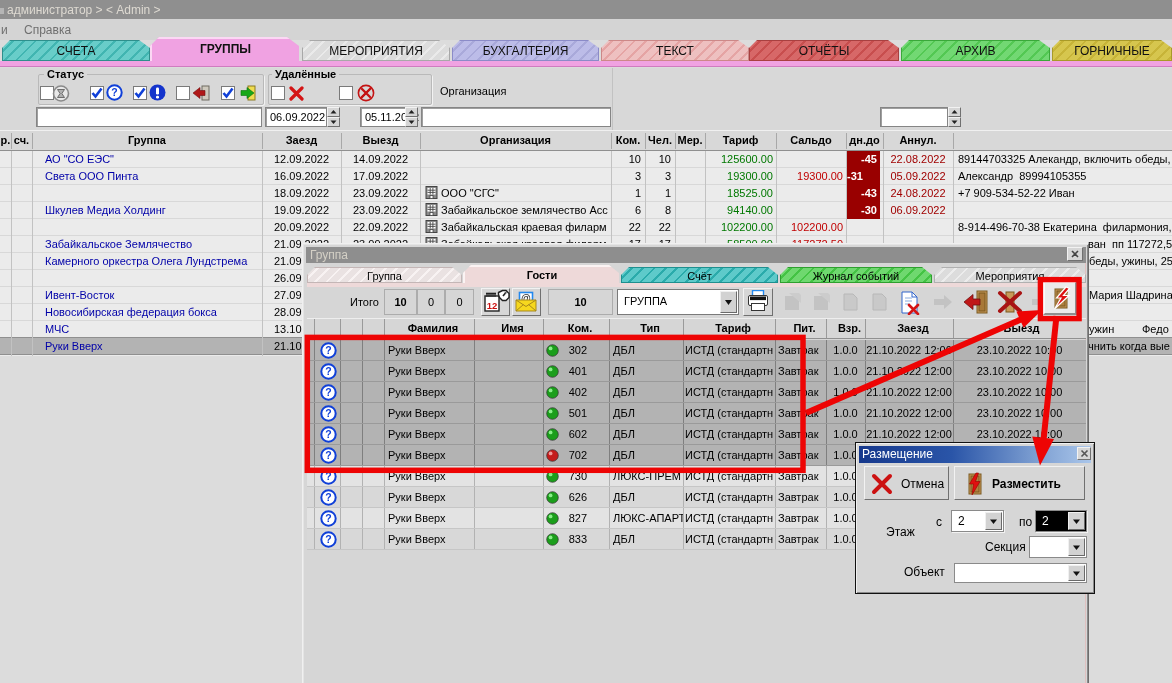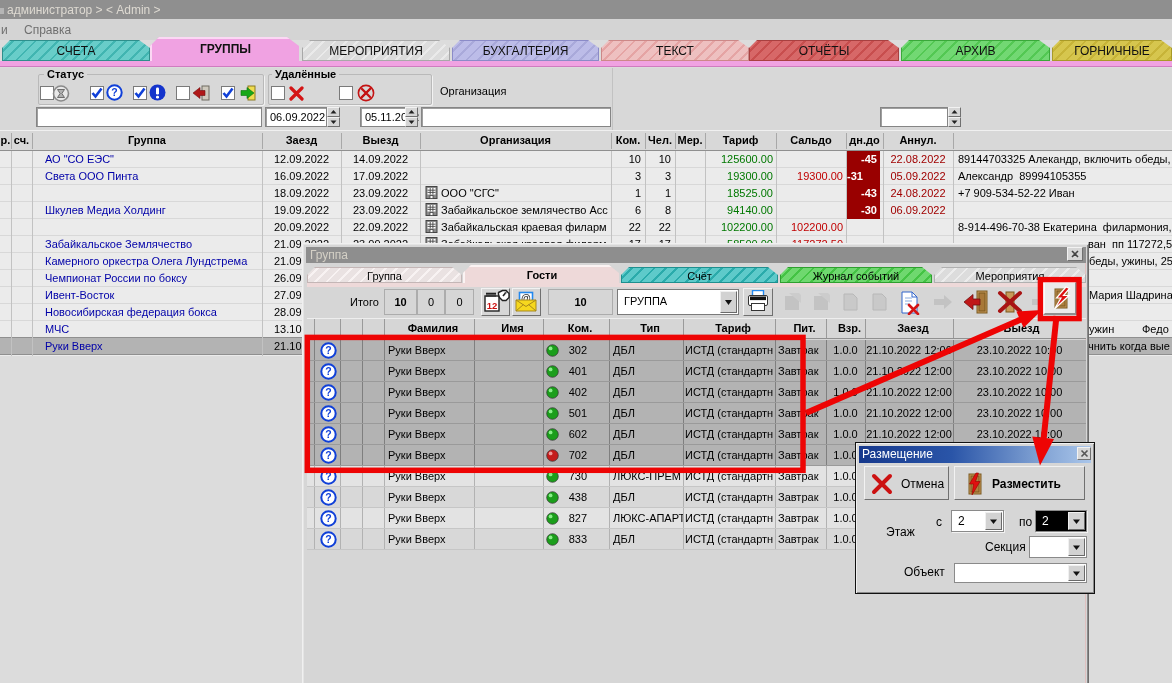--- a/index.html
+++ b/index.html
@@ -248,21 +248,20 @@
 <div class="row" style="top:102px;border-bottom:1px solid #d8d8d8">
 <span class="cell blue" style="left:45px;width:215px">Камерного оркестра Олега Лундстрема</span>
 <span class="cell" style="left:262px;width:79px;text-align:center">21.09.2022</span>
 <span class="cell" style="left:341px;width:79px;text-align:center">24.09.2022</span>
 <span class="cell" style="left:611px;width:30px;text-align:right">8</span>
 <span class="cell" style="left:645px;width:26px;text-align:right">8</span>
 <span class="cell grn" style="left:705px;width:68px;text-align:right">46000.00</span>
 <span class="cell" style="left:1089px;width:83px">беды, ужины, 25</span>
 </div>
 <div class="row" style="top:119px;border-bottom:1px solid #d8d8d8">
-<span class="cell blue" style="left:45px;width:215px">Чемпионат России по боксу</span>
 <span class="cell" style="left:262px;width:79px;text-align:center">26.09.2022</span>
 <span class="cell" style="left:341px;width:79px;text-align:center">30.09.2022</span>
 <span class="cell" style="left:611px;width:30px;text-align:right">12</span>
 <span class="cell" style="left:645px;width:26px;text-align:right">12</span>
 <span class="cell grn" style="left:705px;width:68px;text-align:right">88000.00</span>
 </div>
 <div class="row" style="top:136px;border-bottom:1px solid #d8d8d8">
 <span class="cell blue" style="left:45px;width:215px">Ивент-Восток</span>
 <span class="cell" style="left:262px;width:79px;text-align:center">27.09.2022</span>
 <span class="cell" style="left:341px;width:79px;text-align:center">29.09.2022</span>
@@ -677,21 +676,21 @@
 <span class="gv" style="left:646px;background:#b2b2b2"></span>
 <svg class="a" style="left:13px;top:2px" width="17" height="17" viewBox="0 0 17 17">
           <circle cx="8.5" cy="8.5" r="7.2" fill="#fff" stroke="#1040d8" stroke-width="2"></circle>
           <text x="8.5" y="12.4" font-family="Liberation Sans" font-size="10.5" font-weight="bold" fill="#1040d8" text-anchor="middle">?</text>
         </svg>
 <span class="gc" style="left:81px;width:85px">Руки Вверх</span>
 <svg class="a" style="left:239px;top:4px" width="13" height="13">
           <circle cx="6.5" cy="6.5" r="5.8" fill="#1b9e1b" stroke="#333" stroke-width="0.7"></circle>
           <circle cx="4.6" cy="4.4" r="1.9" fill="#88ee88"></circle>
         </svg>
-<span class="gc" style="left:250px;width:30px;text-align:right">438</span>
+<span class="gc" style="left:250px;width:30px;text-align:right">626</span>
 <span class="gc" style="left:306px;width:70px">ДБЛ</span>
 <span class="gc" style="left:378px;width:90px">ИСТД (стандартн</span>
 <span class="gc" style="left:471px;width:48px">Завтрак</span>
 <span class="gc" style="left:519px;width:39px;text-align:center">1.0.0</span>
 <span class="gc" style="left:558px;width:88px;text-align:center">21.10.2022 12:00</span>
 <span class="gc" style="left:646px;width:133px;text-align:center">23.10.2022 10:00</span>
 </div>
 <div class="grow" style="left:4px;top:264px;background:#e3e3e3;border-bottom:1px solid #c6c6c6">
 <span class="gv" style="left:7px;background:#b2b2b2"></span>
 <span class="gv" style="left:33px;background:#b2b2b2"></span>

